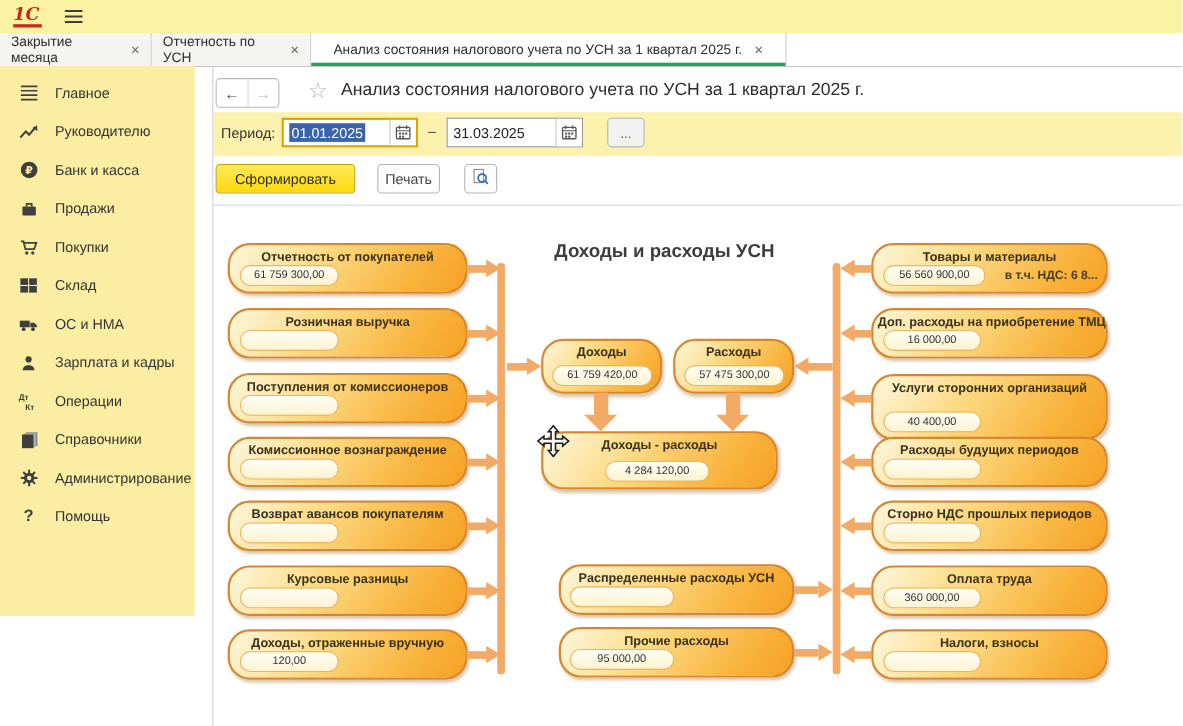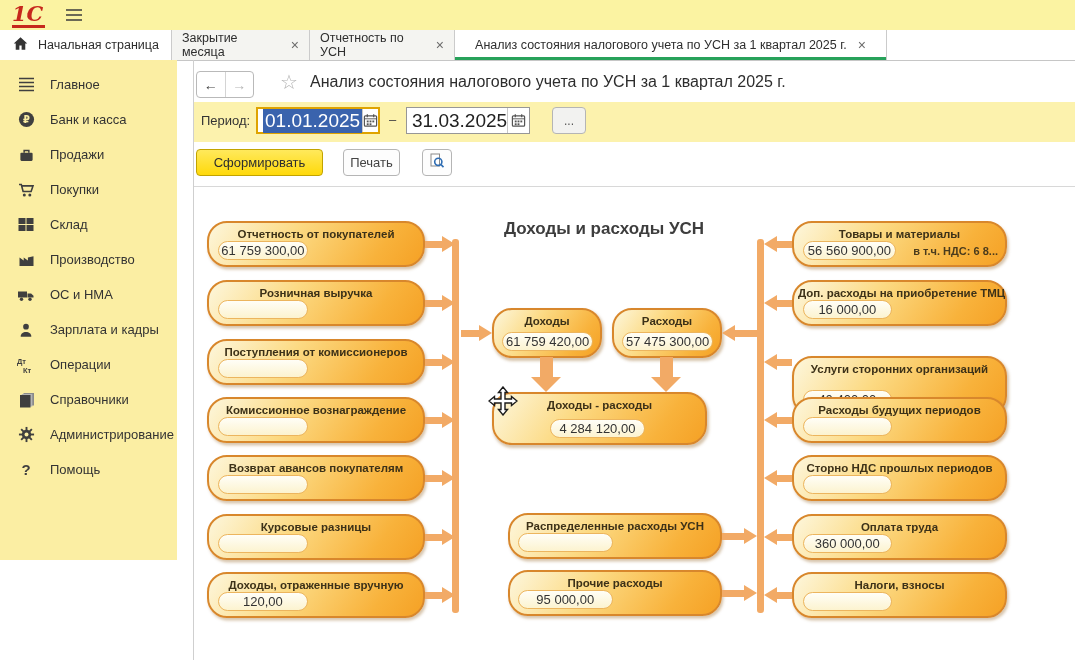--- a/index.html
+++ b/index.html
@@ -3,21 +3,21 @@
 <meta charset="utf-8">
 <style>
   html,body{margin:0;padding:0;}
   body{width:1075px;height:660px;position:relative;background:#fff;overflow:hidden;
        font-family:"Liberation Sans","DejaVu Sans",sans-serif;-webkit-font-smoothing:antialiased;}
   .abs{position:absolute;}
 
   
   .topbar{left:0;top:0;width:1075px;height:30px;background:#fbf3a2;display:flex;align-items:center;}
   .logo{margin-left:12px;color:#c6281c;font-family:"DejaVu Serif",serif;font-style:italic;font-weight:bold;
-        font-size:21px;line-height:1;border-bottom:3px solid #c6281c;padding:0 2px 1px 0;}
+        font-size:16px;line-height:1;border-bottom:3px solid #c6281c;padding:0 2px 1px 0;}
   .burger{margin-left:20px;display:flex;align-items:center;cursor:pointer;}
   .app-title{margin-left:24px;font-size:13px;color:#1f1f1f;}
 
   
   .tabbar{left:0;top:30px;width:1075px;height:30px;background:#fff;border-bottom:1px solid #c6c6c6;display:flex;}
   .tab{display:flex;align-items:center;justify-content:center;gap:9px;font-size:12.5px;color:#2e2e2e;
        border-right:1px solid #cbcbcb;position:relative;box-sizing:border-box;padding:0 10px;cursor:pointer;}
   .tab-home{width:172px;background:#fff;}
   .tab-gray{background:#f4f4f1;}
   .tab-active{background:#fff;}
@@ -38,21 +38,21 @@
   .nav-fwd{color:#b5b5b5;}
   .star{left:280px;top:70px;font-size:20px;color:#b3b3b3;cursor:pointer;}
   .page-title{left:310px;top:73px;font-size:16px;color:#2d2d2d;}
 
   
   .period-strip{left:194px;top:102px;width:881px;height:40px;background:#fcf2ad;}
   .period-label{left:201px;top:113px;font-size:13px;color:#333;}
   .date-input{top:107px;height:27px;background:#fff;display:flex;box-sizing:border-box;}
   .di-from{left:256px;width:124px;border:2px solid #dfa300;}
   .di-to{left:406px;width:124px;border:1px solid #979797;}
-  .date-text{flex:1;display:flex;align-items:center;padding-left:5px;font-size:19px;color:#222;}
+  .date-text{flex:1;display:flex;align-items:center;padding-left:5px;font-size:13px;color:#222;}
   .date-text .sel{background:#3a63ad;color:#fff;padding:1px 2px;}
   .cal-btn{width:23px;border-left:1px solid #c9c9c9;display:flex;align-items:center;justify-content:center;cursor:pointer;background:#fff;}
   .range-dash{left:389px;top:112px;font-size:13px;color:#444;}
   .more-btn{left:552px;top:107px;width:34px;height:27px;background:#f2f2f0;border:1px solid #b5b5b5;border-radius:4px;
             box-sizing:border-box;display:flex;align-items:center;justify-content:center;color:#555;font-size:12px;cursor:pointer;}
 
   
   .btn{height:27px;border-radius:4px;box-sizing:border-box;display:flex;align-items:center;justify-content:center;
        font-size:13px;color:#2e2e2e;cursor:pointer;}
   .generate-btn{left:196px;top:149px;width:127px;background:linear-gradient(#ffe95c,#ffd90a);border:1px solid #c2a300;}
@@ -61,21 +61,21 @@
 
   
   .diagram-title{left:468px;top:219px;width:272px;text-align:center;font-size:17px;font-weight:bold;color:#3d3d3d;}
   .fbox{position:absolute;border:2px solid #d8872c;border-radius:20px;box-sizing:border-box;
         background:linear-gradient(125deg,#fdf7dd 0%,#fcda83 38%,#f8b23b 78%,#f5a125 100%);
         box-shadow:1.5px 2.5px 3px rgba(140,90,20,.35);cursor:pointer;}
   .fbox-title{text-align:center;font-size:11.5px;font-weight:bold;color:#3c3118;margin-top:5px;padding:0 4px;
               white-space:nowrap;overflow:hidden;}
   .fbox-pill{position:absolute;left:9px;bottom:5px;height:19px;width:42%;border-radius:10px;
              background:linear-gradient(#fffef7,#fcf3cf);border:1px solid #ecb55e;box-sizing:border-box;
-             display:flex;align-items:center;justify-content:center;font-size:13px;color:#333;white-space:nowrap;}
+             display:flex;align-items:center;justify-content:center;font-size:10px;color:#333;white-space:nowrap;}
   .pill-wide{left:8px;width:86%;}
   .pill-mid{left:56px;width:45%;}
   .pill-b{left:8px;width:45%;}
   .fbox-note{position:absolute;right:7px;bottom:8px;font-size:11px;font-weight:bold;color:#4a3b1d;white-space:nowrap;}
 
   .vline{position:absolute;width:7px;background:#f2aa66;border-radius:3px;}
   .shaft-h{position:absolute;height:7px;background:#f2aa66;}
   .shaft-v{position:absolute;width:13px;background:#f2aa66;}
   .head-r{position:absolute;width:0;height:0;border-top:8px solid transparent;border-bottom:8px solid transparent;border-left:13px solid #f2aa66;}
   .head-l{position:absolute;width:0;height:0;border-top:8px solid transparent;border-bottom:8px solid transparent;border-right:13px solid #f2aa66;}
@@ -88,28 +88,20 @@
 <div class="abs topbar">
   <span class="logo">1С</span>
   <span class="burger">
     <svg width="18" height="14" viewBox="0 0 18 14">
         <path d="M1 2h16M1 7h16M1 12h16" stroke="#3c3c3c" stroke-width="1.7"></path>
       </svg>
   </span>
 </div>
 
 <div class="abs tabbar">
-  <div class="tab tab-home">
-    <span>
-      <svg width="17" height="15" viewBox="0 0 18 16">
-          <path d="M9 1.2 16.2 8h-2.1v6.6h-3.9v-4.4H7.8v4.4H3.9V8H1.8Z" fill="#333"></path>
-        </svg>
-    </span>
-    <span>Начальная страница</span>
-  </div>
   <div class="tab tab-gray" style="width:138px;">
     <span>Закрытие месяца</span>
     <span class="close">×</span>
   </div>
   <div class="tab tab-gray" style="width:145px;">
     <span>Отчетность по УСН</span>
     <span class="close">×</span>
   </div>
   <div class="tab tab-active" style="width:432px;">
     <span>Анализ состояния налогового учета по УСН за 1 квартал 2025 г.</span>
@@ -118,20 +110,29 @@
 </div>
 
 <div class="abs sidebar">
   <div class="side-item">
     <span class="side-icon">
       <svg width="17" height="15" viewBox="0 0 17 15">
           <path d="M1 1.5h15M1 5.5h15M1 9.5h15M1 13.5h15" stroke="#3f3f3f" stroke-width="1.5"></path>
         </svg>
     </span>
       <span>Главное</span>
+  </div>
+  <div class="side-item">
+    <span class="side-icon">
+      <svg width="18" height="16" viewBox="0 0 18 16">
+          <polyline points="1.5,13 6.5,7.5 9.5,10.5 15,4" fill="none" stroke="#3f3f3f" stroke-width="1.8"></polyline>
+          <polygon points="16.6,1.8 17,7 12.4,4.4" fill="#3f3f3f"></polygon>
+        </svg>
+    </span>
+      <span>Руководителю</span>
   </div>
   <div class="side-item">
     <span class="side-icon">
       <svg width="17" height="17" viewBox="0 0 18 18">
           <circle cx="9" cy="9" r="8" fill="#3f3f3f"></circle>
           <text x="9" y="12.6" text-anchor="middle" font-size="10.5" font-weight="bold" fill="#fbeea3">₽</text>
         </svg>
     </span>
       <span>Банк и касса</span>
   </div>
@@ -159,28 +160,20 @@
       <svg width="16" height="15" viewBox="0 0 16 15">
           <g fill="#3f3f3f">
             <rect x="0.5" y="1" width="7" height="6"></rect>
             <rect x="8.5" y="1" width="7" height="6"></rect>
             <rect x="0.5" y="8" width="7" height="6"></rect>
             <rect x="8.5" y="8" width="7" height="6"></rect>
           </g>
         </svg>
     </span>
       <span>Склад</span>
-  </div>
-  <div class="side-item">
-    <span class="side-icon">
-      <svg width="17" height="15" viewBox="0 0 17 15">
-          <path d="M1.5 14V5.5l4.2 2.9V5.5l4.2 2.9V5.5l5.6-1.2V14Z" fill="#3f3f3f"></path>
-        </svg>
-    </span>
-      <span>Производство</span>
   </div>
   <div class="side-item">
     <span class="side-icon">
       <svg width="18" height="15" viewBox="0 0 18 15">
           <rect x="1" y="4.5" width="9" height="6" fill="#3f3f3f"></rect>
           <path d="M10.5 6.5h3.6l2.4 2.3v1.7h-6z" fill="#3f3f3f"></path>
           <circle cx="4.5" cy="12.3" r="1.7" fill="#3f3f3f"></circle>
           <circle cx="13" cy="12.3" r="1.7" fill="#3f3f3f"></circle>
         </svg>
     </span>
@@ -354,21 +347,21 @@
       <span>56 560 900,00</span>
     </div>
   <div class="fbox-note">в т.ч. НДС: 6 8...</div>
 </div>
 <div class="fbox" style="left:792px;top:280px;width:215px;height:46px;">
   <div class="fbox-title">Доп. расходы на приобретение ТМЦ</div>
   <div class="fbox-pill">
       <span>16 000,00</span>
     </div>
 </div>
-<div class="fbox" style="left:792px;top:356px;width:215px;height:60px;">
+<div class="fbox" style="left:792px;top:340px;width:215px;height:60px;">
   <div class="fbox-title">Услуги сторонних организаций</div>
   <div class="fbox-pill">
       <span>40 400,00</span>
     </div>
 </div>
 <div class="fbox" style="left:792px;top:397px;width:215px;height:46px;">
   <div class="fbox-title">Расходы будущих периодов</div>
   <div class="fbox-pill">
       <span></span>
     </div>

